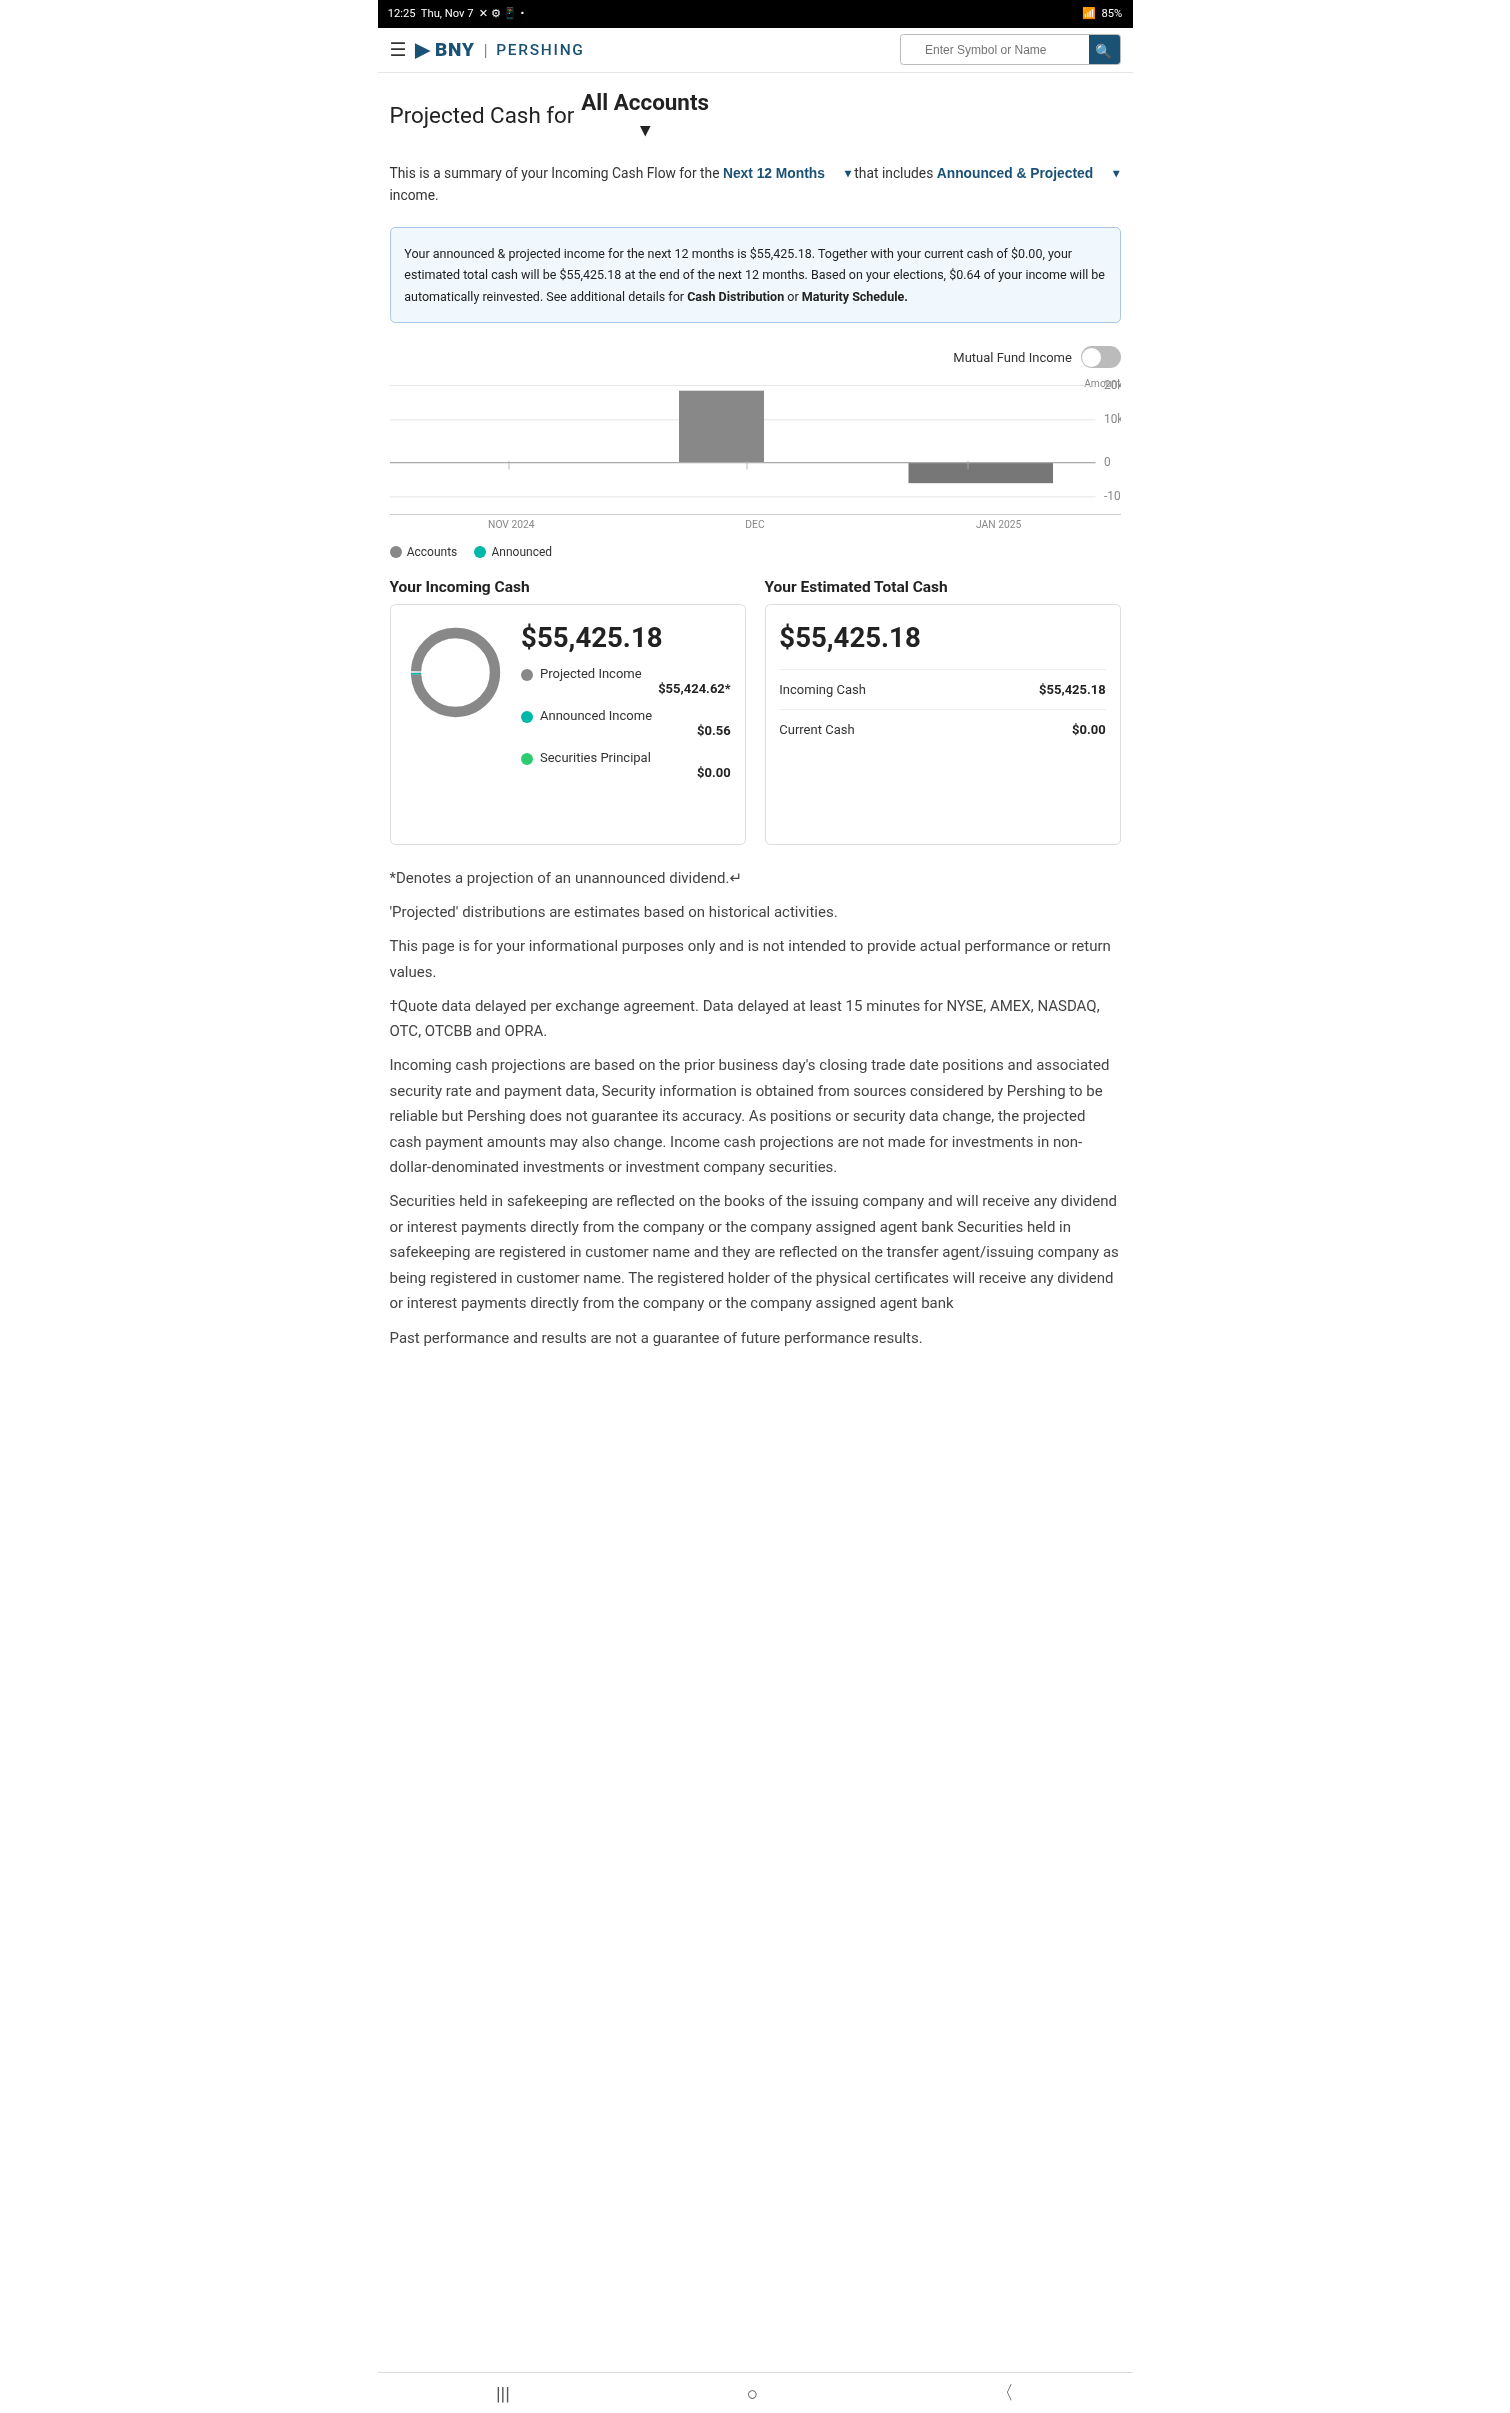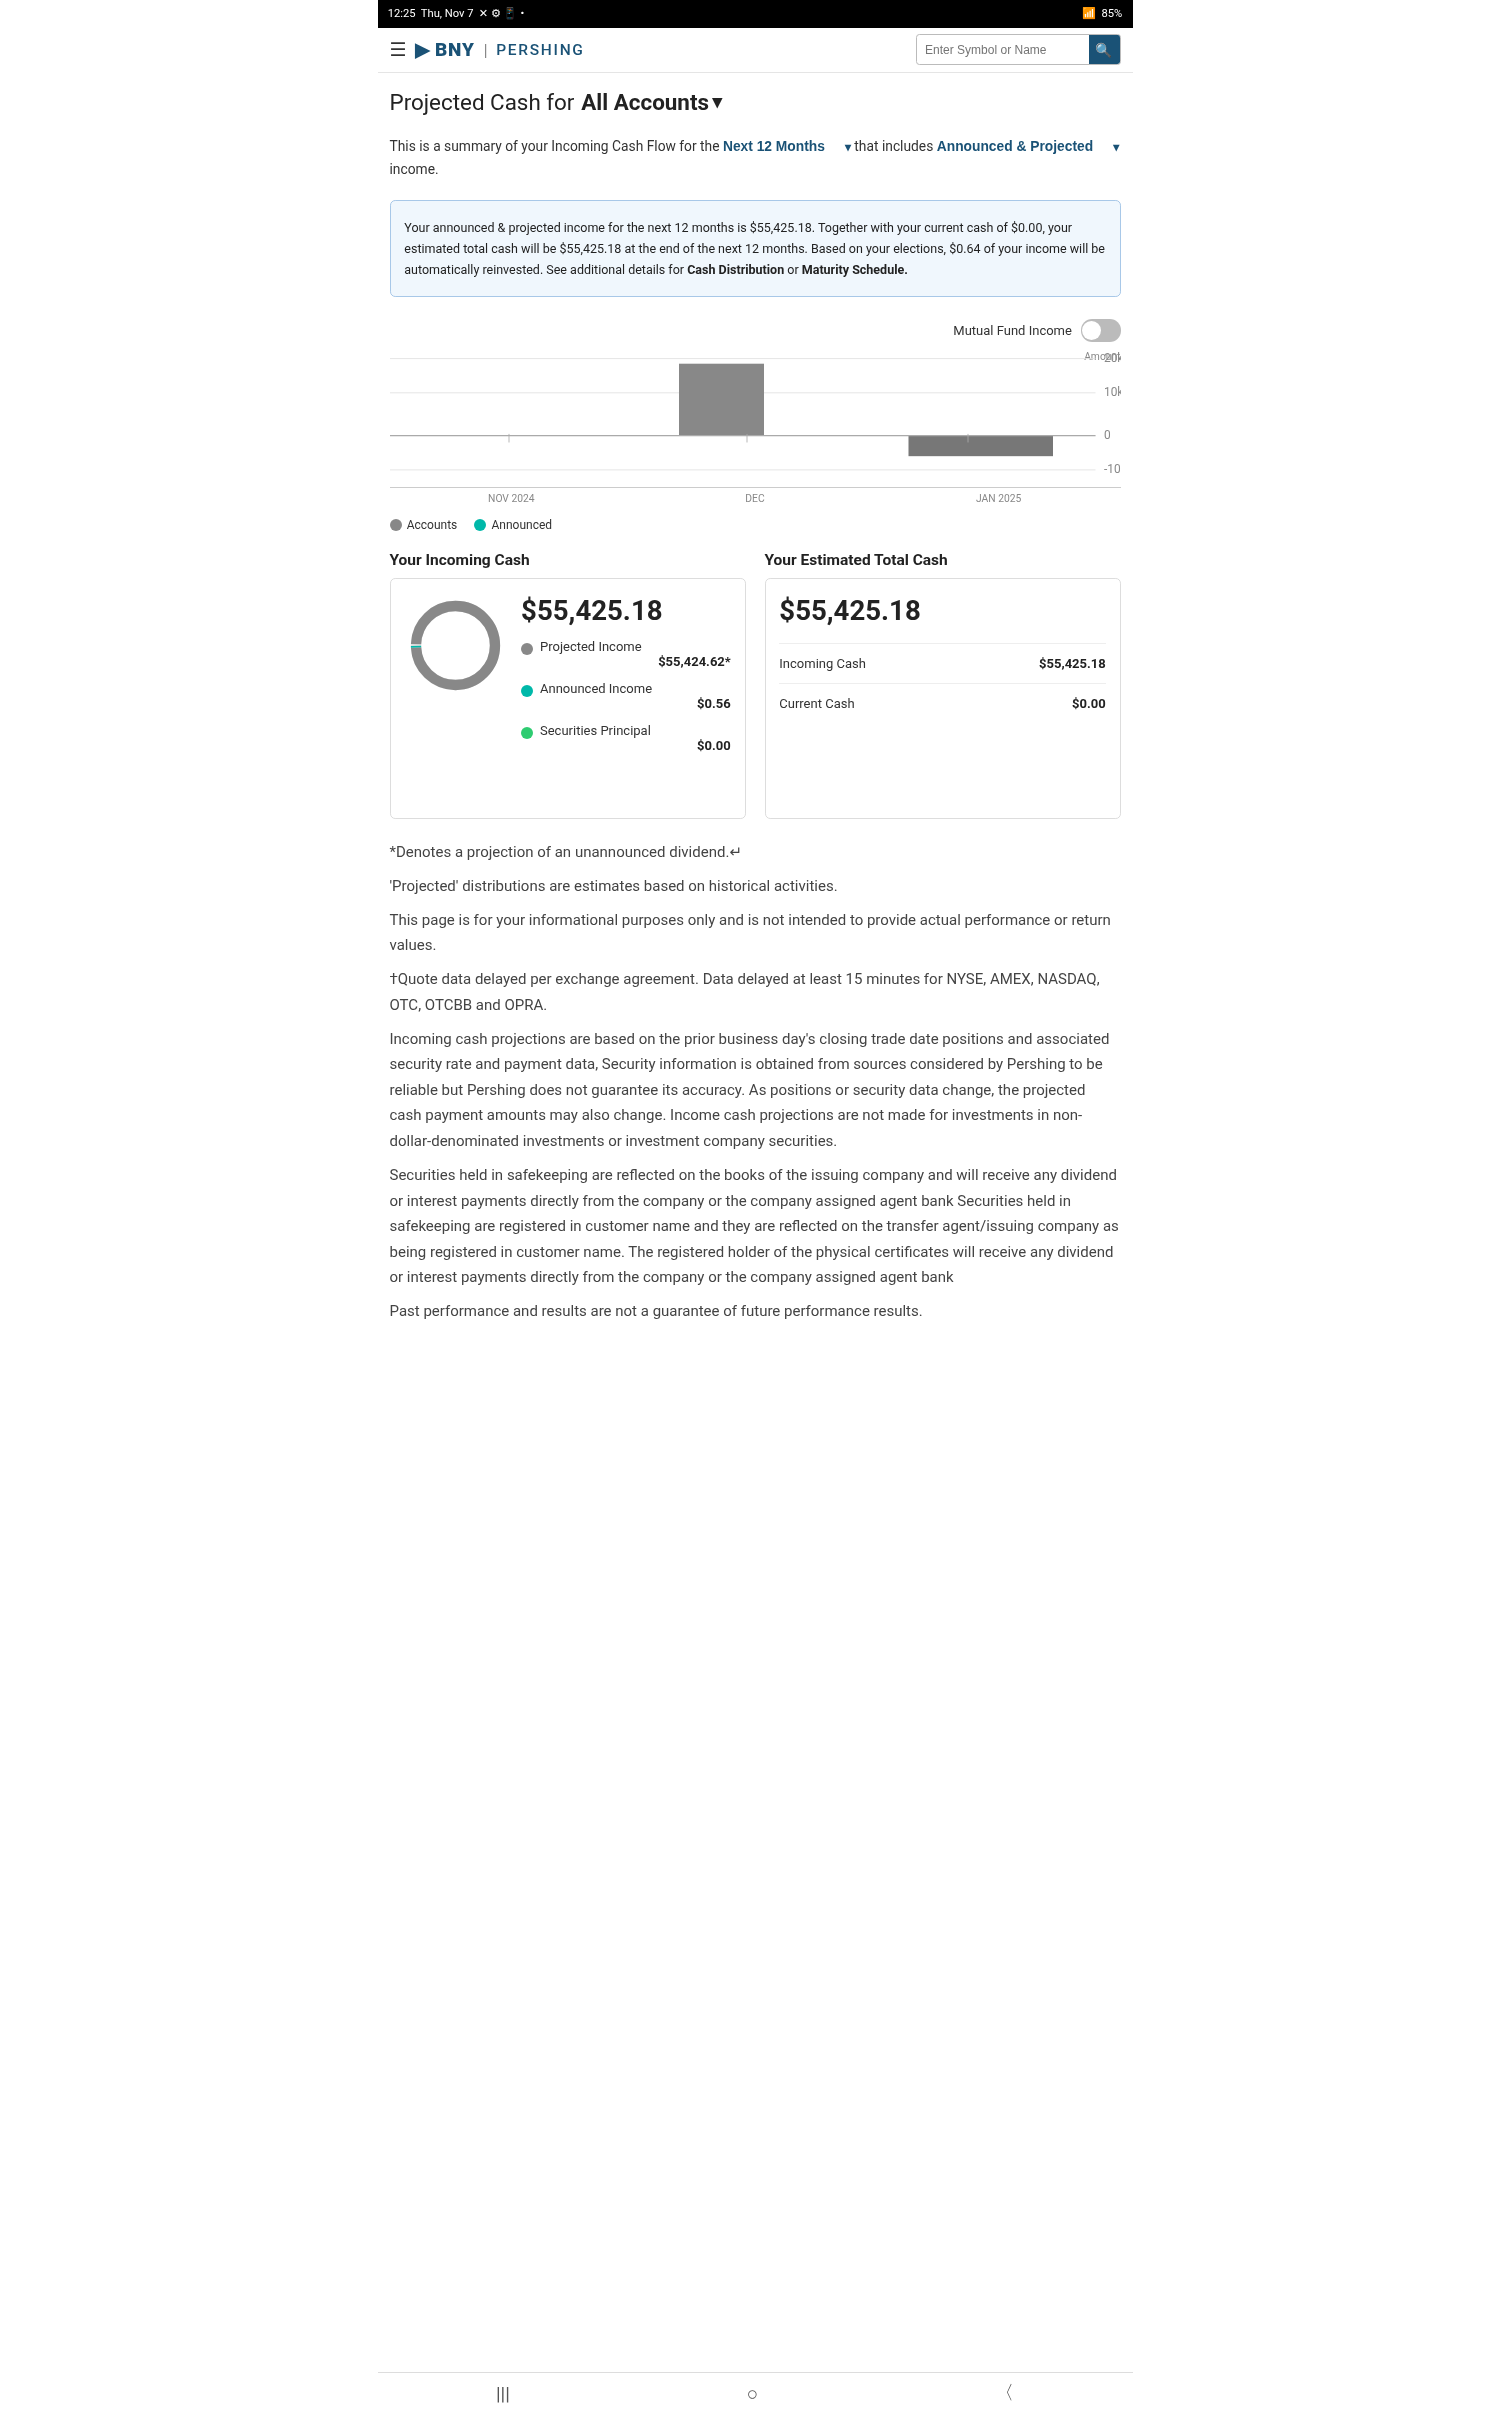--- a/index.html
+++ b/index.html
@@ -38,25 +38,25 @@
     }
     .nav-left { display: flex; align-items: center; gap: 8.6px; }
     .hamburger { font-size: 19px; color: #333; cursor: pointer; }
     .nav-logo { display: flex; align-items: center; gap: 5.2px; }
     .nav-logo .arrow { color: #1a5276; font-size: 19px; font-weight: bold; }
     .nav-logo .bny { color: #1a5276; font-size: 19px; font-weight: 900; letter-spacing: 0.9px; }
     .nav-logo .divider { color: #888; font-size: 17px; margin: 0 3.4px; }
     .nav-logo .pershing { color: #1a5276; font-size: 15.5px; font-weight: 500; letter-spacing: 1.7px; }
     .search-box {
       display: flex;
-      align-items: center;
       border: 0.9px solid #bbb;
       border-radius: 3.4px;
       overflow: hidden;
       height: 31px;
+      padding-left: 16px;
     }
     .search-input {
       border: none;
       outline: none;
       padding: 0 8.6px;
       font-size: 12px;
       width: 172px;
       color: #888;
     }
     .search-btn {
@@ -85,20 +85,21 @@
       color: #222;
     }
     .account-selector {
       font-size: 22.4px;
       font-weight: 700;
       color: #222;
       display: flex;
       align-items: center;
       gap: 3.4px;
       cursor: pointer;
+      flex-direction: column;
     }
     .account-selector .chevron { font-size: 19px; color: #222; }
 
     
     .summary-text {
       padding: 12px 12px 6.9px;
       font-size: 13.8px;
       color: #333;
       line-height: 1.6;
     }

